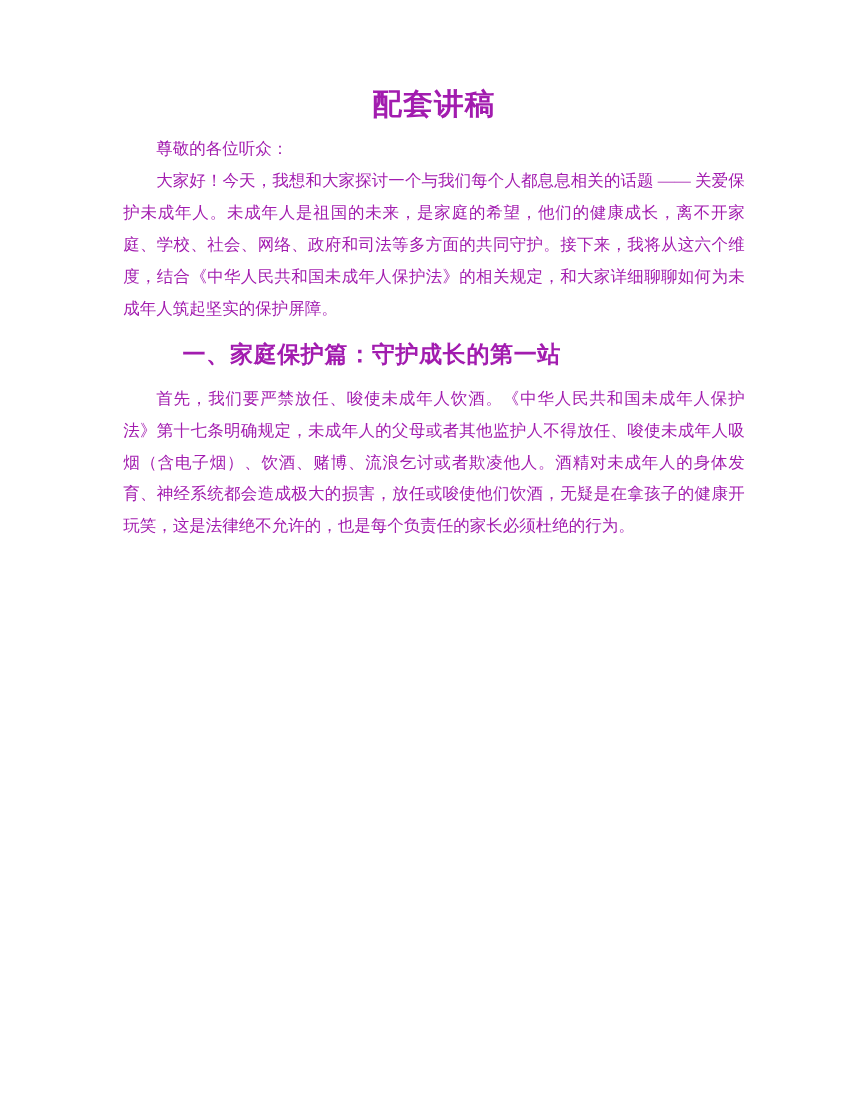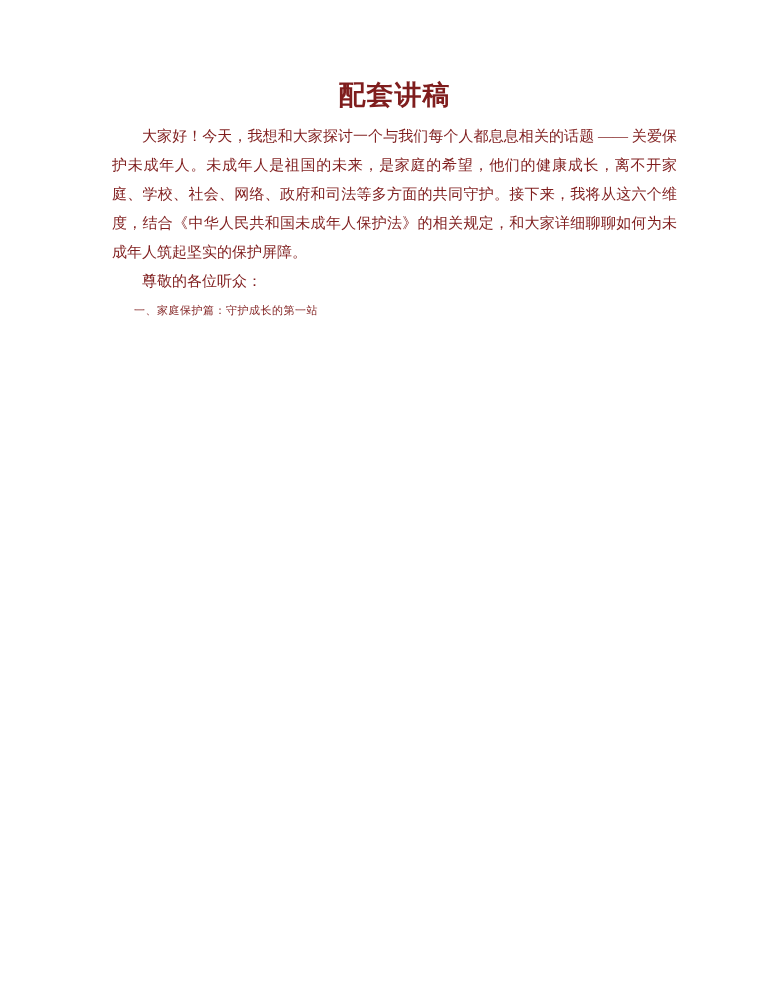--- a/index.html
+++ b/index.html
@@ -8,21 +8,21 @@
     background: #ffffff;
   }
   .page {
     position: relative;
     width: 770px;
     height: 1000px;
     margin: 0 auto;
     background: #ffffff;
     box-sizing: border-box;
     padding: 76px 93px 0 112px;
-    color: #7f1d1d;
+    color: #a21caf;
     font-family: "Liberation Serif", "DejaVu Serif", serif;
     font-size: 15px;
     line-height: 29px;
     overflow: hidden;
   }
   .doc-title {
     margin: 0 0 8px 0;
     padding: 0;
     font-size: 27px;
     line-height: 38px;
@@ -32,38 +32,39 @@
     font-family: "Liberation Serif", "DejaVu Serif", serif;
   }
   .para {
     margin: 0;
     padding: 0;
     text-indent: 2em;
     text-align: justify;
     word-break: break-all;
   }
   .section-heading {
-    margin: 0;
+    margin: 12px;
     padding: 0;
-    font-size: 11px;
+    font-size: 21px;
     line-height: 29px;
-    font-weight: normal;
+    font-weight: bold;
     text-indent: 2em;
     font-family: "Liberation Sans", "DejaVu Sans", sans-serif;
     letter-spacing: 0.5px;
   }
 </style>
 </head>
 <body>
 
 <div class="page">
   <h1 class="doc-title">配套讲稿</h1>
 
+  <p class="para">尊敬的各位听众：</p>
+
   <p class="para">大家好！今天，我想和大家探讨一个与我们每个人都息息相关的话题 —— 关爱保护未成年人。未成年人是祖国的未来，是家庭的希望，他们的健康成长，离不开家庭、学校、社会、网络、政府和司法等多方面的共同守护。接下来，我将从这六个维度，结合《中华人民共和国未成年人保护法》的相关规定，和大家详细聊聊如何为未成年人筑起坚实的保护屏障。</p>
-
-  <p class="para">尊敬的各位听众：</p>
 
   <h2 class="section-heading">一、家庭保护篇：守护成长的第一站</h2>
 
 
+  <p class="para">首先，我们要严禁放任、唆使未成年人饮酒。《中华人民共和国未成年人保护法》第十七条明确规定，未成年人的父母或者其他监护人不得放任、唆使未成年人吸烟（含电子烟）、饮酒、赌博、流浪乞讨或者欺凌他人。酒精对未成年人的身体发育、神经系统都会造成极大的损害，放任或唆使他们饮酒，无疑是在拿孩子的健康开玩笑，这是法律绝不允许的，也是每个负责任的家长必须杜绝的行为。</p>
 
 
 </div>
 
 </body></html>

